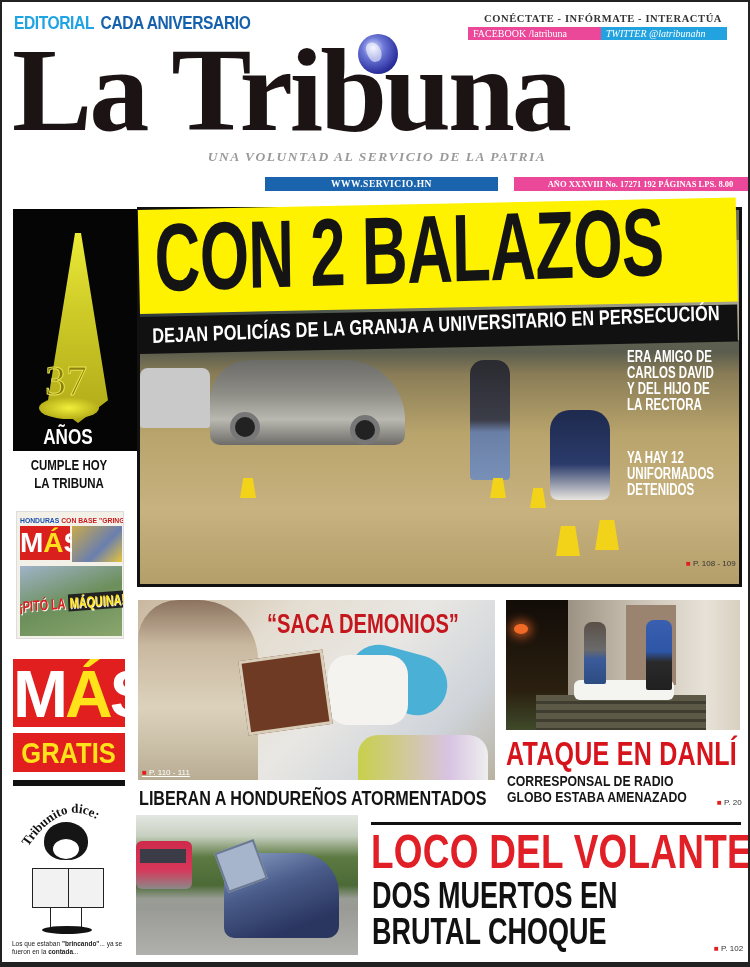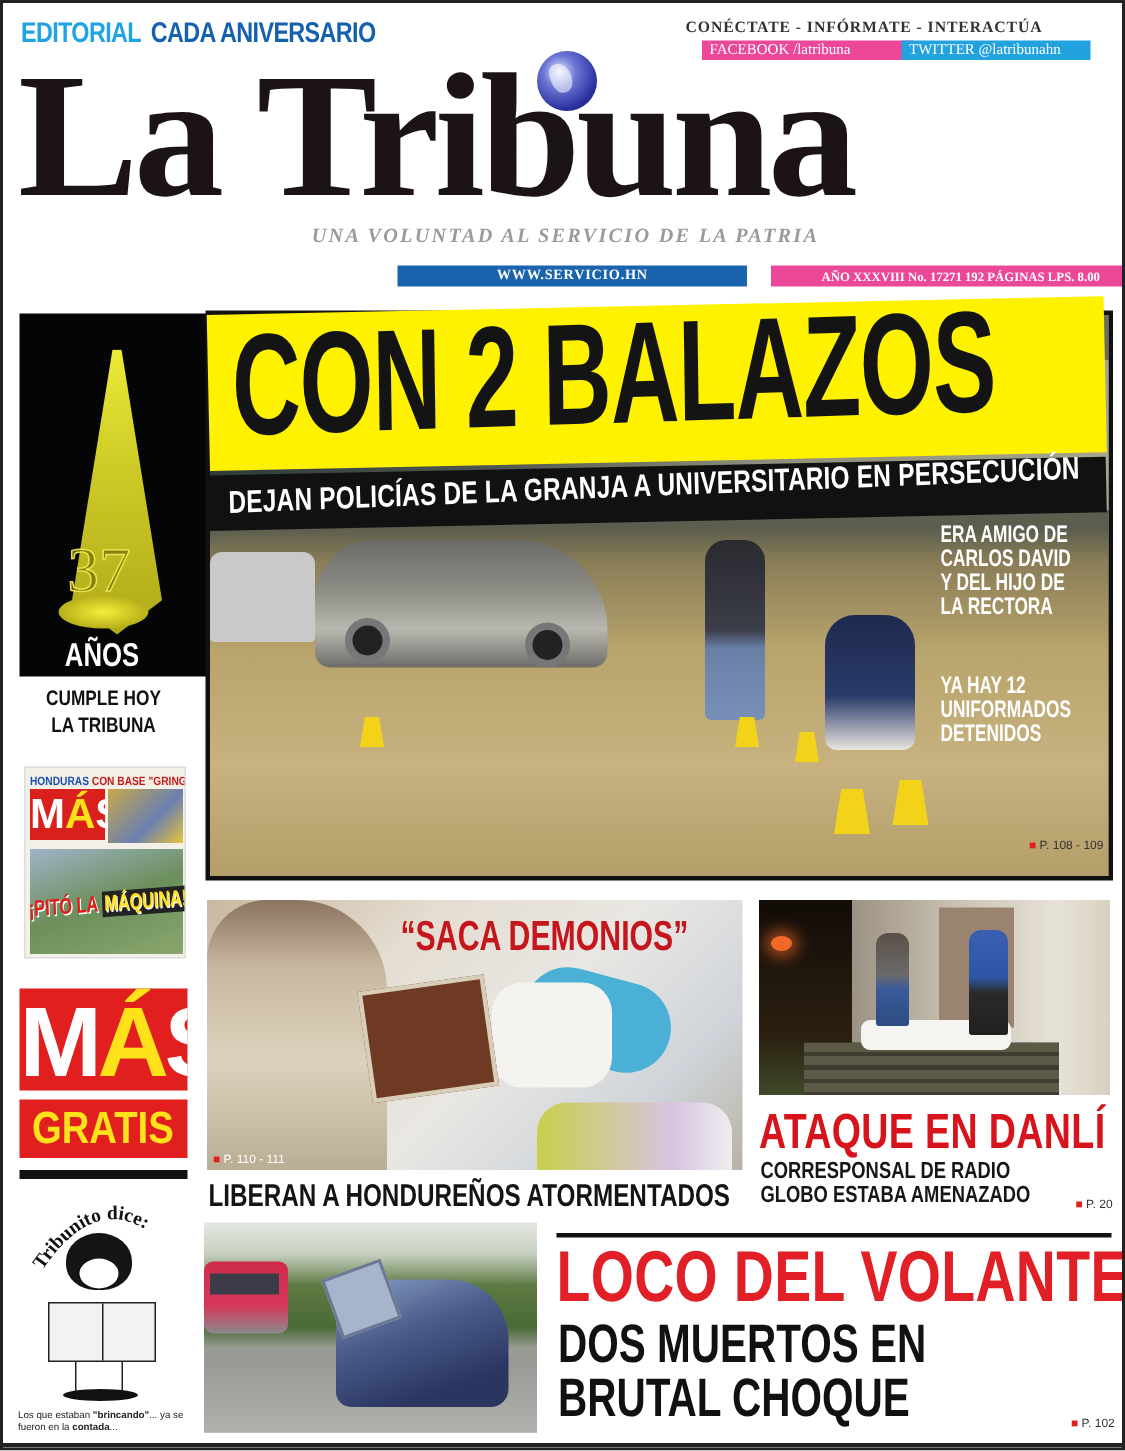--- a/index.html
+++ b/index.html
@@ -5,24 +5,24 @@
     * { box-sizing: border-box; margin: 0; padding: 0; }
     html, body { width: 750px; height: 967px; background: #fff; overflow: hidden; }
     body { position: relative; font-family: "Liberation Sans", sans-serif; }
     .page { position: absolute; left: 0; top: 0; width: 750px; height: 967px; border: 2px solid #222; background: #fff; overflow: hidden; }
     .abs { position: absolute; }
 
     
     .kicker { left: 12px; top: 10px; font-size: 19px; font-weight: bold; letter-spacing: -0.5px; transform: scaleX(0.82); transform-origin: left top; white-space: nowrap; }
     .kicker .k1 { color: #1ea3e3; }
     .kicker .k2 { color: #1561ad; margin-left: 8px; }
-    .connect { left: 455px; top: 11px; font-family: "Liberation Serif", serif; font-weight: bold; font-size: 10.5px; color: #333; letter-spacing: 0.6px; white-space: nowrap; }
+    .connect { left: 482px; top: 11px; font-family: "Liberation Serif", serif; font-weight: bold; font-size: 10.5px; color: #333; letter-spacing: 0.6px; white-space: nowrap; }
     .social { top: 25px; height: 13px; font-family: "Liberation Serif", serif; font-size: 10px; color: #fff; line-height: 13px; padding: 0 5px; white-space: nowrap; }
     .fb { left: 466px; width: 141px; background: #ec4899; }
-    .tw { left: 599px; width: 126px; background: #22a3e0; }
+    .tw { left: 599px; width: 126px; background: #22a3e0; font-style: italic; }
 
     
     .masthead { left: 10px; top: 30px; font-family: "Liberation Serif", serif; font-weight: bold; font-size: 118px; color: #1c1414; letter-spacing: -3px; line-height: 1; white-space: nowrap; transform: scaleX(1.02); transform-origin: left top; }
     .globe { left: 356px; top: 32px; width: 40px; height: 40px; border-radius: 50%; background: radial-gradient(circle at 38% 35%, #e8ecff 0%, #6b77d6 30%, #2b2f9e 70%, #141a5e 100%); }
     .globe::after { content: ""; position: absolute; left: 9px; top: 8px; width: 14px; height: 20px; border-radius: 40% 60% 50% 50%; background: rgba(255,255,255,0.55); transform: rotate(-20deg); }
     .motto { left: 0; width: 750px; top: 147px; text-align: center; font-family: "Liberation Serif", serif; font-style: italic; font-weight: bold; font-size: 13.5px; color: #9a9a9a; letter-spacing: 1.5px; }
 
     
     .infobar { top: 175px; height: 14px; color: #fff; font-family: "Liberation Serif", serif; font-weight: bold; font-size: 8.5px; line-height: 14px; text-align: center; white-space: nowrap; overflow: hidden; }
     .ib1 { left: 10px; width: 240px; background: #23a3e0; }
@@ -205,21 +205,21 @@
   <div class="abs pageref" style="left:684px;top:557px;">P. 108 - 109</div>
 
   <div class="abs photo-saca">
     <div class="abs man"></div>
     <div class="abs blue-arm"></div>
     <div class="abs nurse"></div>
     <div class="abs bible"></div>
     <div class="abs patient"></div>
   </div>
   <div class="abs saca-title">“SACA DEMONIOS”</div>
-  <div class="abs pageref" style="left:140px;top:766px;color:#fff;">P. 110 - 111</div>
+  <div class="abs pageref" style="left:140px;top:766px;color:#fff;text-decoration:underline;">P. 110 - 111</div>
   <div class="abs liberan">LIBERAN A HONDUREÑOS ATORMENTADOS</div>
 
   <div class="abs photo-danli">
     <div class="abs danli-night"></div>
     <div class="abs danli-light"></div>
     <div class="abs danli-wall"></div>
     <div class="abs danli-door"></div>
     <div class="abs danli-stairs"></div>
     <div class="abs danli-sheet"></div>
     <div class="abs danli-p1"></div>

